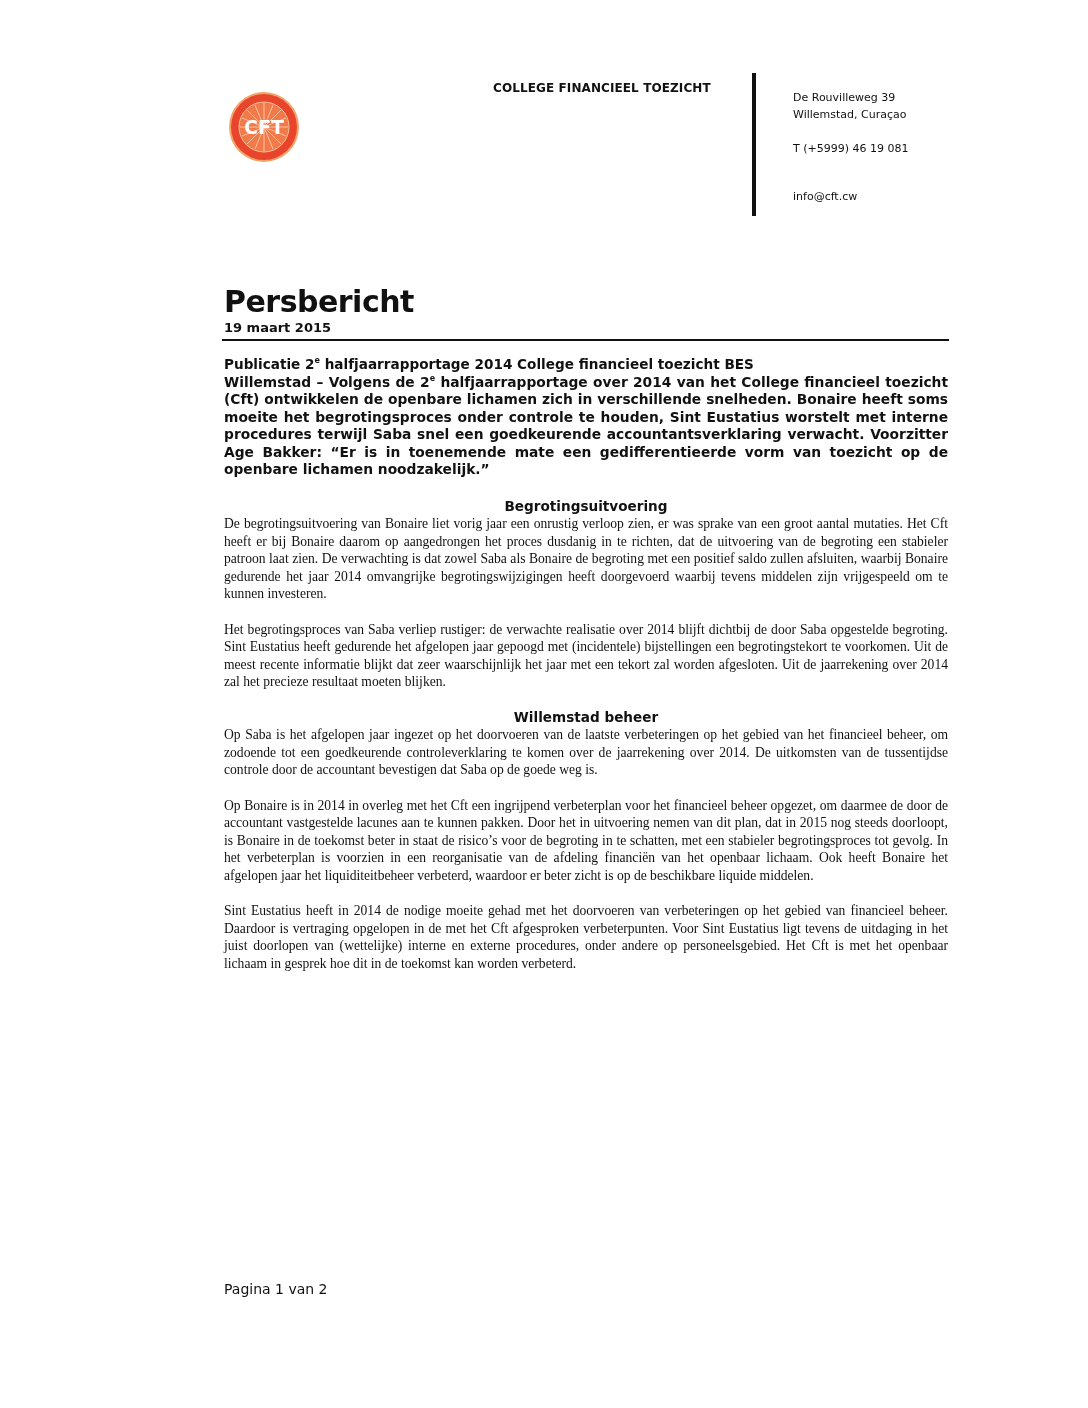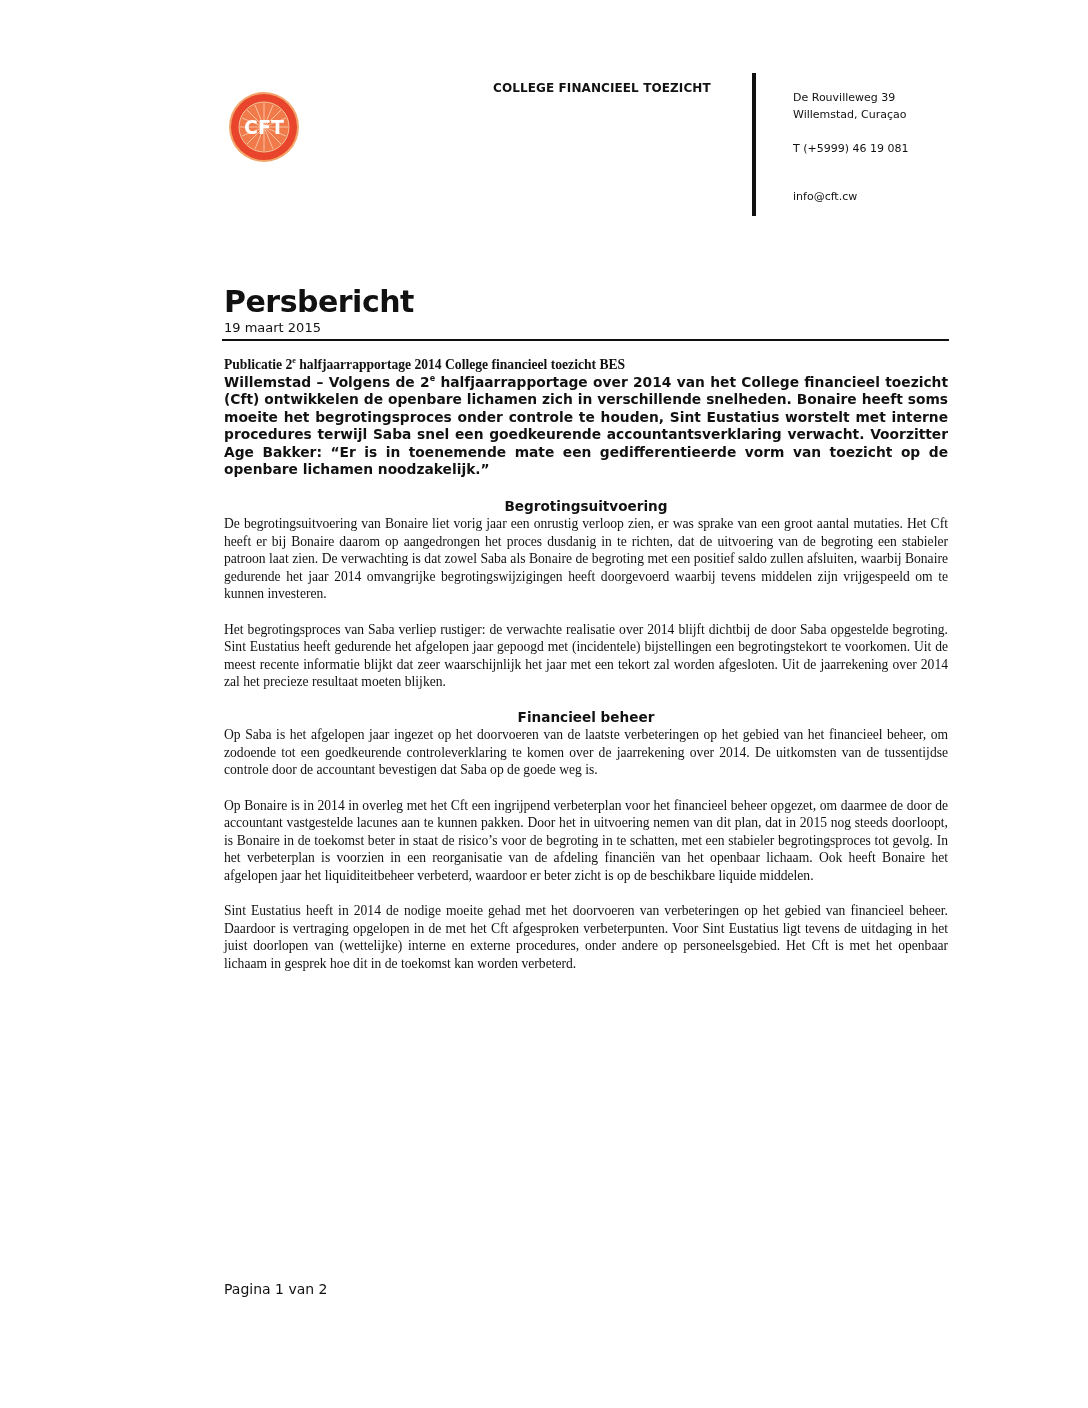--- a/index.html
+++ b/index.html
@@ -3,24 +3,24 @@
 <meta charset="utf-8">
 <style>
   html, body { margin: 0; padding: 0; background: #ffffff; }
   body { width: 1088px; height: 1408px; position: relative; overflow: hidden; font-family: "DejaVu Sans", sans-serif; color: #111; }
   .logo { position: absolute; left: 228px; top: 91px; width: 72px; height: 72px; }
   .org-name { position: absolute; left: 493px; top: 81px; font-size: 12px; font-weight: bold; letter-spacing: 0.1px; }
   .vline { position: absolute; left: 752px; top: 73px; width: 4px; height: 143px; background: #111; }
   .contact { position: absolute; left: 793px; top: 80px; font-size: 11px; line-height: 17px; margin-top: 9px; }
   .contact div { white-space: nowrap; }
   .title { position: absolute; left: 224px; top: 284px; font-size: 30px; font-weight: bold; letter-spacing: -0.5px; }
-  .date { position: absolute; left: 224px; top: 320px; font-size: 13px; font-weight: normal; text-align: right; }
+  .date { position: absolute; left: 224px; top: 320px; font-size: 13px; font-weight: bold; text-align: right; }
   .hrule { position: absolute; left: 222px; top: 339px; width: 727px; height: 2px; background: #111; }
   .content { position: absolute; left: 224px; top: 356px; width: 724px; font-size: 13.6px; line-height: 17.5px; }
-  .subtitle { font-weight: bold; font-size: 13.6px; margin: 0; font-family: Liberation Serif, serif; }
+  .subtitle { font-weight: bold; font-size: 13.6px; margin: 0; }
   .headline { font-weight: bold; font-size: 17.5px; line-height: 21px; margin: 0 0 26px 0; }
   .lead { font-weight: bold; text-align: justify; margin: 0 0 19px 0; font-size: 13.8px; }
   .section-h { font-weight: bold; margin: 0; text-align: center; }
   .para { text-align: justify; margin: 0 0 18px 0; font-family: Liberation Serif, serif; }
   sup { font-size: 8px; line-height: 0; }
   .footer { position: absolute; left: 224px; top: 1281px; font-size: 14px; }
 </style>
 </head>
 <body>
 
@@ -61,20 +61,20 @@
 
 <div class="content">
   <p class="subtitle"><span>Publicatie 2</span><sup>e</sup><span> halfjaarrapportage 2014 College financieel toezicht BES</span></p>
 
   <p class="lead"><span>Willemstad – Volgens de 2</span><sup>e</sup><span> halfjaarrapportage over 2014 van het College financieel toezicht (Cft) ontwikkelen de openbare lichamen zich in verschillende snelheden. Bonaire heeft soms moeite het begrotingsproces onder controle te houden, Sint Eustatius worstelt met interne procedures terwijl Saba snel een goedkeurende accountantsverklaring verwacht. Voorzitter Age Bakker: “Er is in toenemende mate een gedifferentieerde vorm van toezicht op de openbare lichamen noodzakelijk.”</span></p>
 
   <p class="section-h">Begrotingsuitvoering</p>
   <p class="para">De begrotingsuitvoering van Bonaire liet vorig jaar een onrustig verloop zien, er was sprake van een groot aantal mutaties. Het Cft heeft er bij Bonaire daarom op aangedrongen het proces dusdanig in te richten, dat de uitvoering van de begroting een stabieler patroon laat zien. De verwachting is dat zowel Saba als Bonaire de begroting met een positief saldo zullen afsluiten, waarbij Bonaire gedurende het jaar 2014  omvangrijke begrotingswijzigingen heeft doorgevoerd waarbij tevens middelen zijn vrijgespeeld om te kunnen investeren.</p>
   <p class="para">Het begrotingsproces van Saba verliep rustiger: de verwachte realisatie over 2014 blijft dichtbij de door Saba opgestelde begroting. Sint Eustatius heeft gedurende het afgelopen jaar gepoogd met (incidentele) bijstellingen een begrotingstekort te voorkomen. Uit de meest recente informatie blijkt dat zeer waarschijnlijk het jaar met een tekort zal worden afgesloten. Uit de jaarrekening over 2014 zal het precieze resultaat moeten blijken.</p>
 
-  <p class="section-h">Financieel beheer</p>
+  <p class="section-h">Willemstad beheer</p>
   <p class="para">Op Saba is het afgelopen jaar ingezet op het doorvoeren van de laatste verbeteringen op het gebied van het financieel beheer, om zodoende tot een goedkeurende controleverklaring te komen over de jaarrekening over 2014. De uitkomsten van de tussentijdse controle door de accountant bevestigen dat Saba op de goede weg is.</p>
   <p class="para">Op Bonaire is in 2014 in overleg met het Cft een ingrijpend verbeterplan voor het financieel beheer opgezet, om daarmee de door de accountant vastgestelde lacunes aan te kunnen pakken. Door het in uitvoering nemen van dit plan, dat in 2015 nog steeds doorloopt, is Bonaire in de toekomst beter in staat de risico’s voor de begroting in te schatten, met een stabieler begrotingsproces tot gevolg. In het verbeterplan is voorzien in een reorganisatie van de afdeling financiën van het openbaar lichaam. Ook heeft Bonaire het afgelopen jaar het liquiditeitbeheer verbeterd, waardoor er beter zicht is op de beschikbare liquide middelen.</p>
   <p class="para">Sint Eustatius heeft in 2014 de nodige moeite gehad met het doorvoeren van verbeteringen op het gebied van financieel beheer. Daardoor is vertraging opgelopen in de met het Cft afgesproken verbeterpunten. Voor Sint Eustatius ligt tevens de uitdaging in het juist doorlopen van (wettelijke) interne en externe procedures, onder andere op personeelsgebied. Het Cft is met het openbaar lichaam in gesprek hoe dit in de toekomst kan worden verbeterd.</p>
 
 </div>
 
 <div class="footer">Pagina 1 van 2</div>
 
 </body></html>

